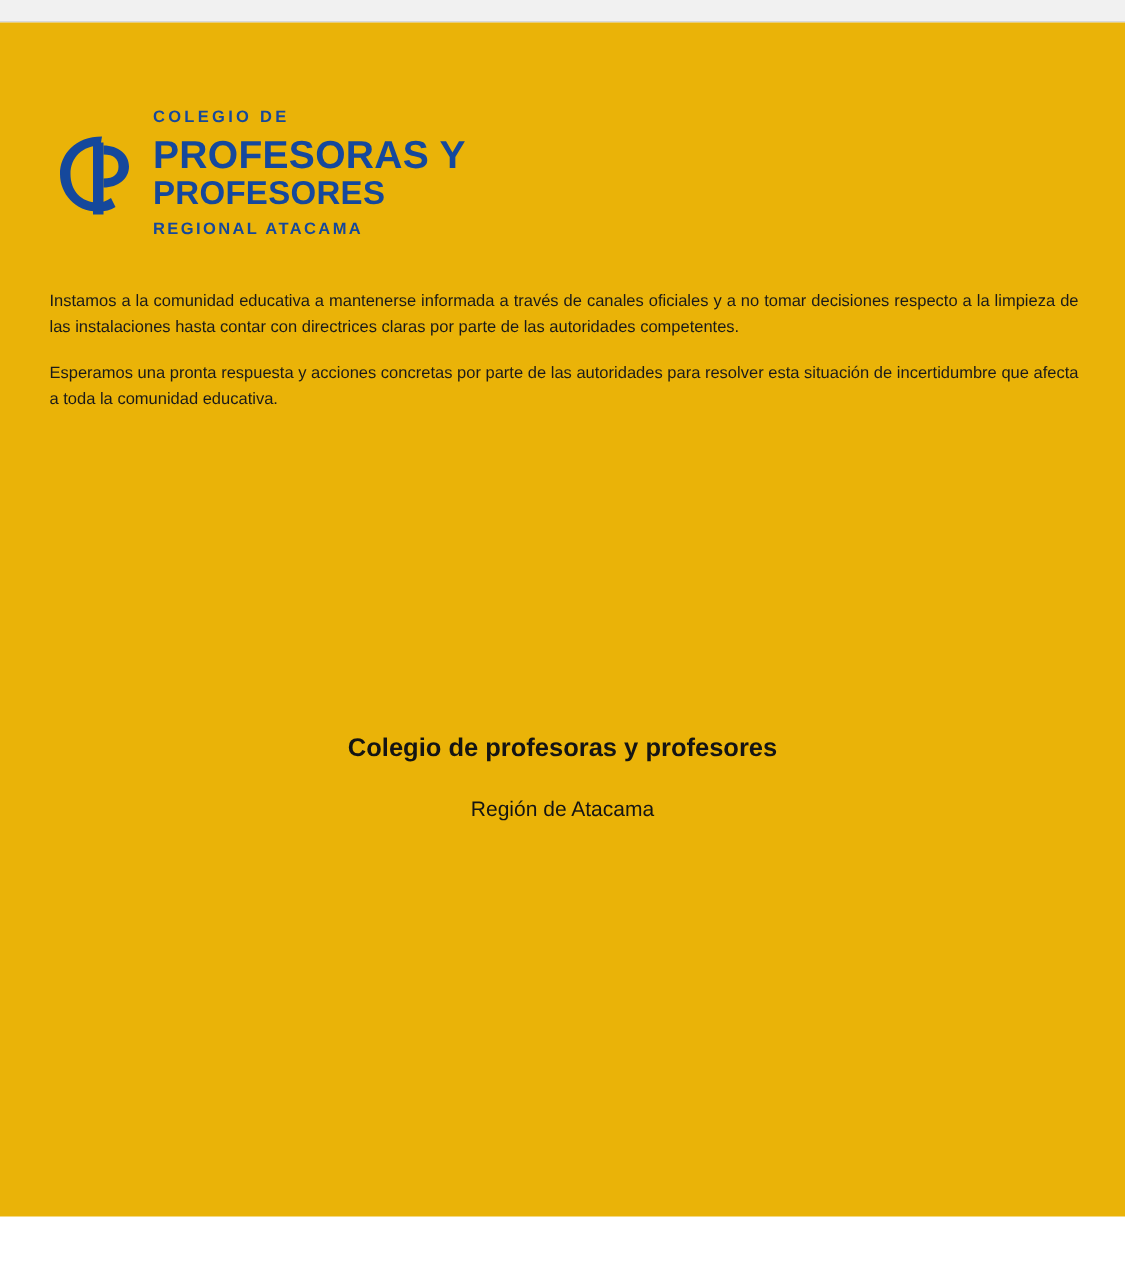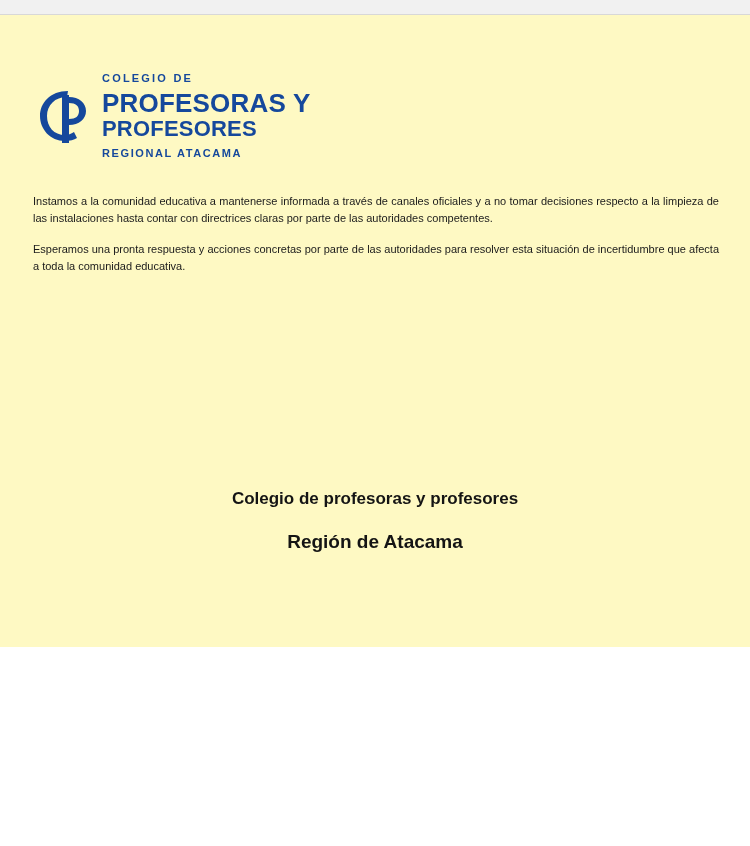--- a/index.html
+++ b/index.html
@@ -16,22 +16,22 @@
     position: relative;
   }
   .page-gap {
     width: 750px;
     height: 14px;
     background: #f1f1f1;
     border-bottom: 1px solid #d8d8d8;
   }
   .page {
     width: 750px;
-    height: 632px;
-    background: #fef9c3;
+    height: 796px;
+    background: #eab308;
     box-sizing: border-box;
     padding: 0;
     position: relative;
   }
   .logo-block {
     position: absolute;
     left: 34px;
     top: 58px;
     display: flex;
     align-items: center;
@@ -96,22 +96,22 @@
     width: 750px;
     text-align: center;
   }
   .signature .line-1 {
     font-size: 17px;
     font-weight: bold;
     color: #141414;
     margin-bottom: 22px;
   }
   .signature .line-2 {
-    font-size: 19px;
-    font-weight: bold;
+    font-size: 14px;
+    font-weight: normal;
     color: #141414;
   }
 </style>
 </head>
 <body>
 
 <div class="page-gap"></div>
 
 <div class="page">
 

